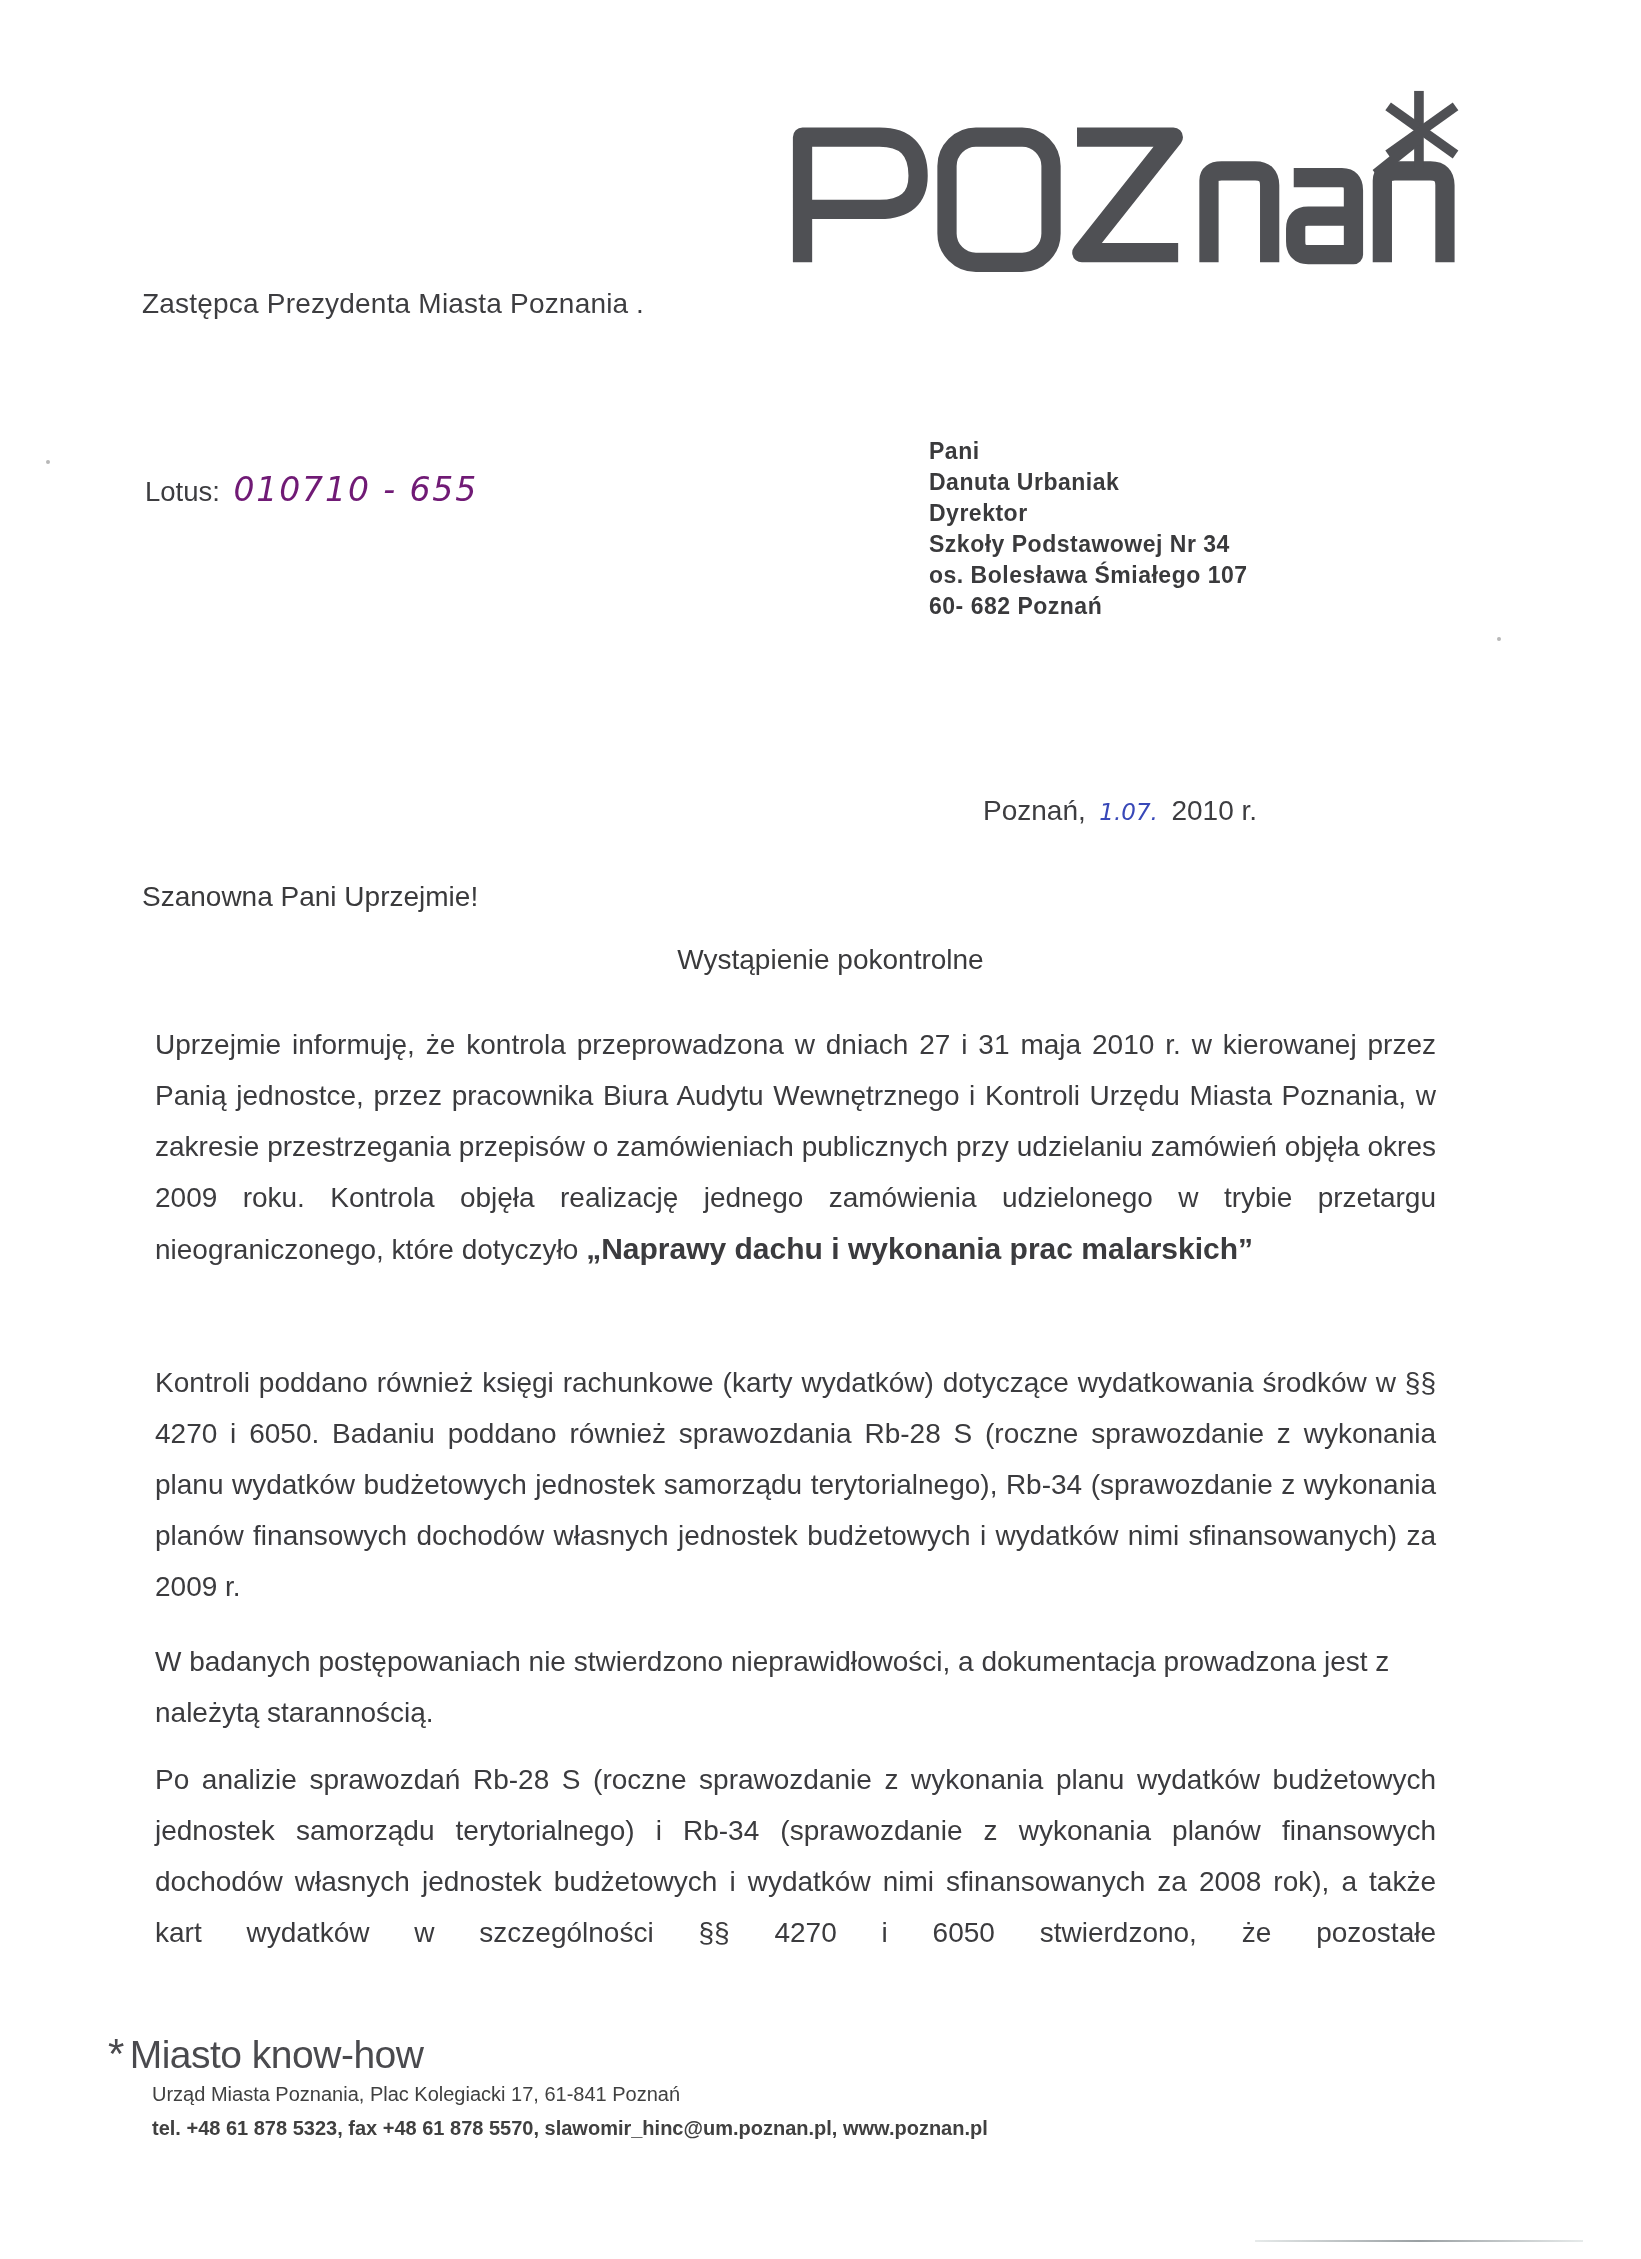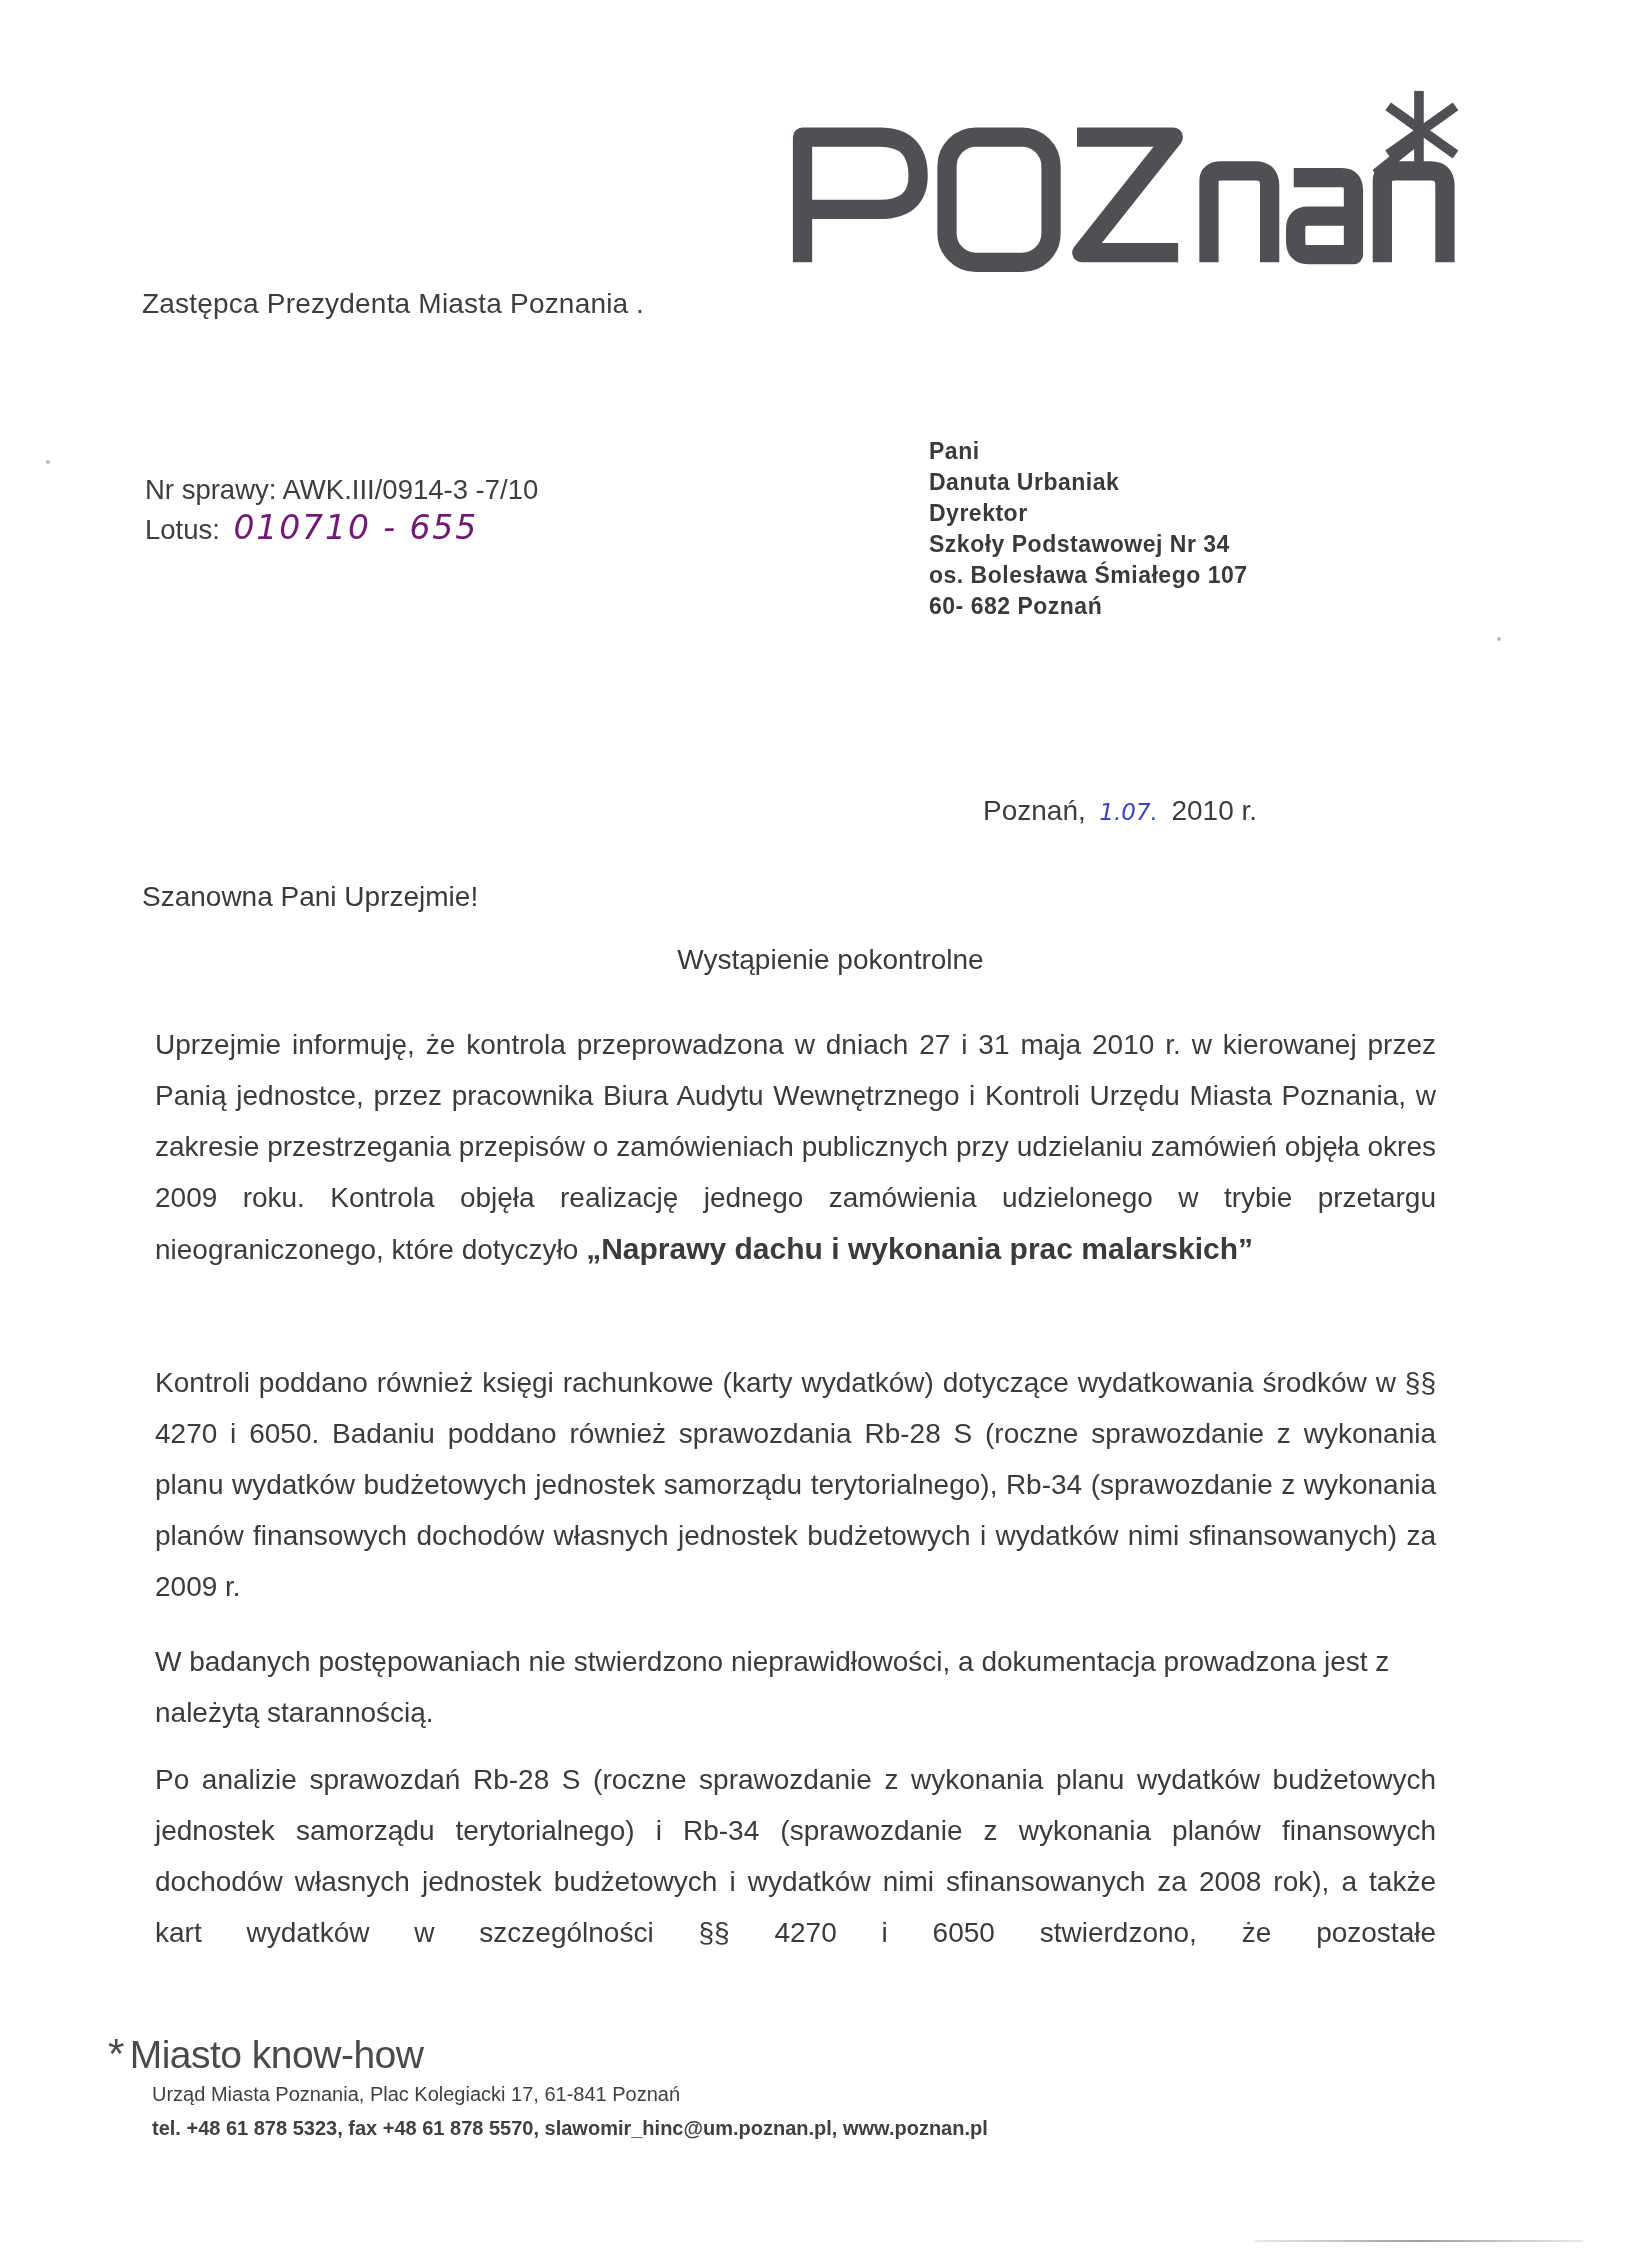--- a/index.html
+++ b/index.html
@@ -75,24 +75,20 @@
     </g>
   </svg>
 </div>
 
 <div class="abs sender">
   <span>Zastępca Prezydenta Miasta Poznania</span><span class="dot">.</span>
 </div>
 
 <div class="abs case">
   <div>
-    <span>Nr sprawy:</span>
-    <span>AWK.III/0914-3 -7/10</span>
-  </div>
-  <div>
     <span>Lotus:</span><span class="hand">010710 - 655</span>
   </div>
 </div>
 
 <div class="abs recipient">
   <div>Pani</div>
   <div>Danuta Urbaniak</div>
   <div>Dyrektor</div>
   <div>Szkoły Podstawowej Nr 34</div>
   <div>os. Bolesława Śmiałego 107</div>

